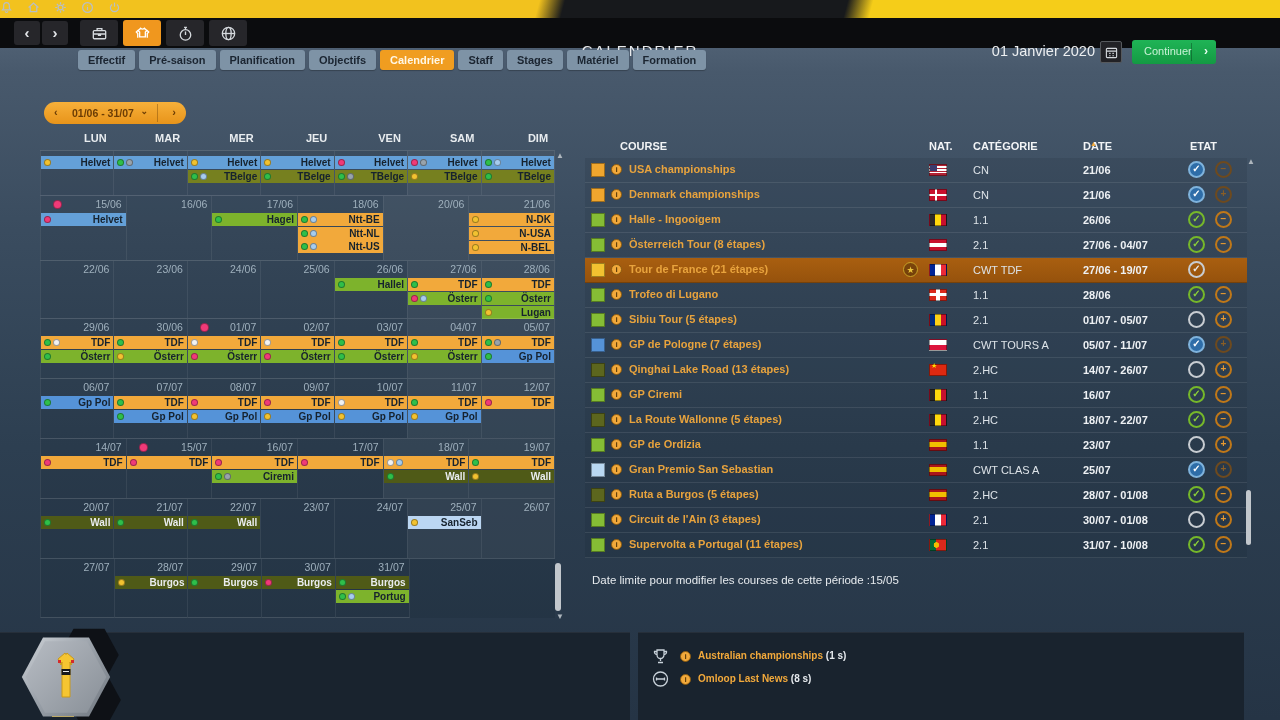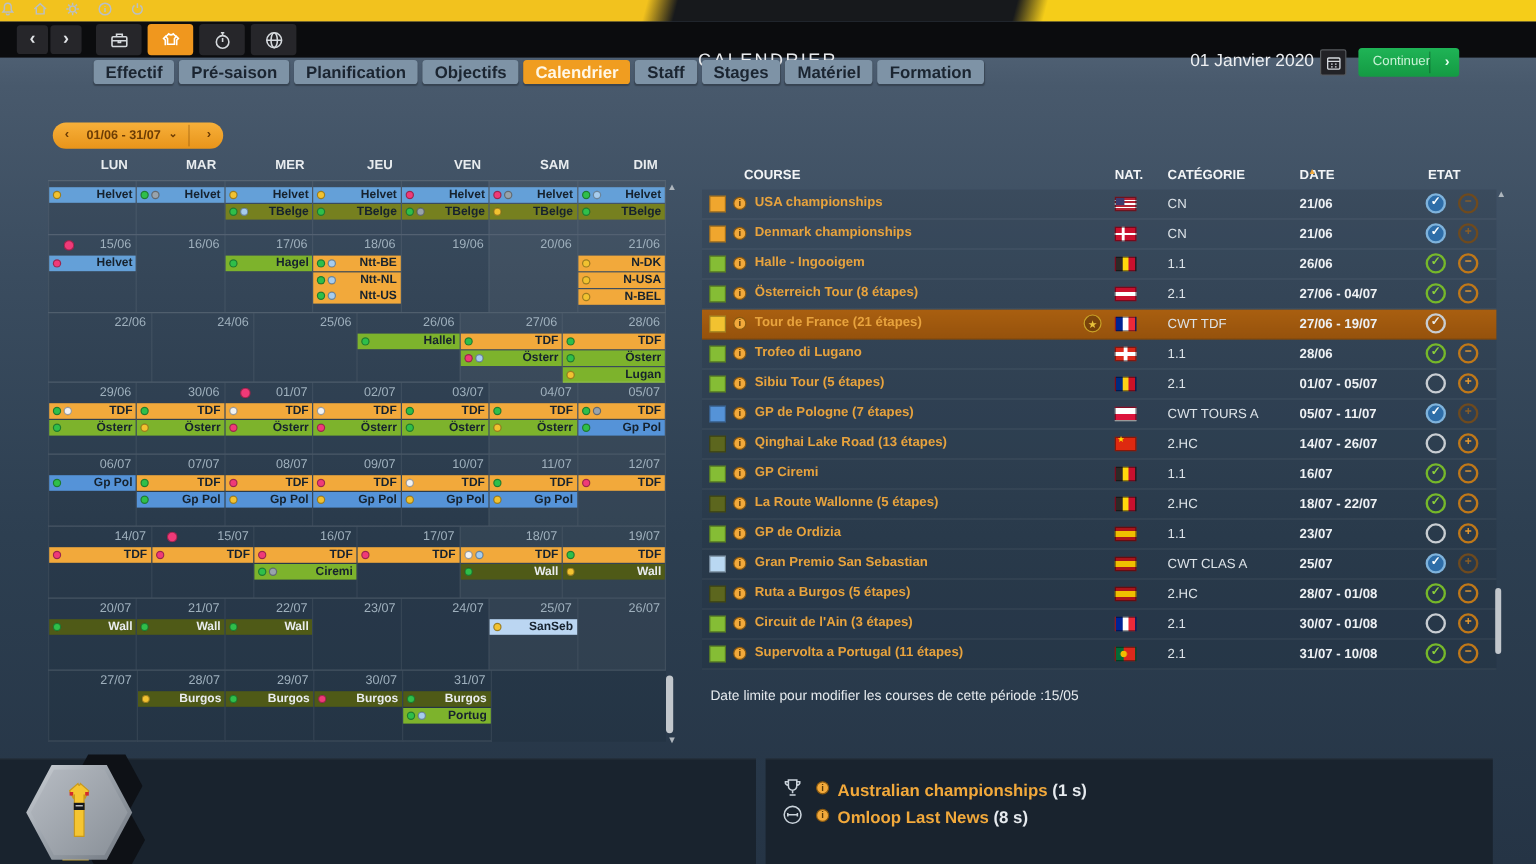--- a/index.html
+++ b/index.html
@@ -31,21 +31,21 @@
   #cal-icon-btn svg{width:13px;height:13px;stroke:#d5d9dd;fill:none;stroke-width:1.2;}
   #continue-btn{left:1132px;top:22px;width:84px;height:24px;border-radius:3px;
     background:linear-gradient(180deg,#1fb456,#149a43);}
   #continue-btn .lbl{position:absolute;left:12px;top:5px;font-size:11px;color:#c9f2d6;}
   #continue-btn .sep{position:absolute;right:24px;top:3px;width:1px;height:18px;background:rgba(0,0,0,.28);}
   #continue-btn .arr{position:absolute;right:8px;top:4px;color:#eafff2;font-size:12px;font-weight:bold;}
 
   
   #tab-bar{left:78px;top:50px;display:flex;gap:4px;}
   .tab{height:20px;line-height:20px;padding:0 10px;border-radius:3px;background:#7e93a6;
-    color:#1b2531;font-size:14px;font-weight:bold;box-shadow:0 1px 1px rgba(0,0,0,.25);}
+    color:#1b2531;font-size:11px;font-weight:bold;box-shadow:0 1px 1px rgba(0,0,0,.25);}
   .tab.active{background:#f09d20;color:#fff7e6;}
 
   
   #period-pill{left:44px;top:102px;width:142px;height:22px;border-radius:11px;
     background:linear-gradient(180deg,#f7b03a,#e8941a);}
   #period-pill span{position:absolute;color:#6b3c05;font-weight:bold;}
   #period-pill .pl{left:10px;top:4px;font-size:11px;}
   #period-pill .pt{left:28px;top:5px;font-size:10.5px;}
   #period-pill .pv{right:38px;top:4px;font-size:9px;}
   #period-pill .pd{right:28px;top:2px;width:1px;height:18px;background:rgba(122,74,8,.45);position:absolute;}
@@ -129,21 +129,21 @@
         linear-gradient(90deg,#046a38 0 40%,#da291c 40%);}
 
   
   .bpanel{background:#19232e;border-top:1px solid rgba(255,255,255,.06);}
   #bl-panel{left:0;top:632px;width:630px;height:88px;}
   #br-panel{left:638px;top:632px;width:606px;height:88px;}
   .hex{clip-path:polygon(25% 3%,75% 3%,98% 50%,75% 97%,25% 97%,2% 50%);}
   .newsrow{position:absolute;left:14px;height:20px;}
   .newsrow svg{position:absolute;left:0;top:0;width:17px;height:18px;stroke:#c9d2da;fill:none;stroke-width:1.3;}
   .newsrow .info-dot{left:28px;top:4px;}
-  .news-lbl{position:absolute;left:46px;top:3px;font-size:14px;font-weight:bold;color:#f2a93b;white-space:nowrap;}
+  .news-lbl{position:absolute;left:46px;top:3px;font-size:10px;font-weight:bold;color:#f2a93b;white-space:nowrap;}
   .news-cnt{color:#e6eaee;font-weight:bold;}
 </style>
 </head>
 <body>
 
 <div id="app">
 
   <div id="topstrip" class="abs">
     <div id="strip-icons" class="abs">
       <svg viewBox="0 0 16 16">
@@ -382,25 +382,20 @@
             <span class="blbl">Ntt-NL</span>
           </div>
           <div class="bar c-orange" style="top: 44px;">
             <span class="dots">
               <span class="dot" style="background: rgb(47, 191, 74);"></span>
               <span class="dot" style="background: rgb(166, 204, 238);"></span>
             </span>
             <span class="blbl">Ntt-US</span>
           </div>
         </div>
-        <div class="cell">
-          <div class="daterow">
-            <span class="datelbl">19/06</span>
-          </div>
-        </div>
         <div class="cell wknd">
           <div class="daterow">
             <span class="datelbl">20/06</span>
           </div>
         </div>
         <div class="cell wknd endcol">
           <div class="daterow">
             <span class="datelbl">21/06</span>
           </div>
           <div class="bar c-orange" style="top: 17px;">
@@ -420,20 +415,25 @@
               <span class="dot" style="background: rgb(242, 194, 48);"></span>
             </span>
             <span class="blbl">N-BEL</span>
           </div>
         </div>
       </div>
       <div class="week" style="height: 58px;">
         <div class="cell">
           <div class="daterow">
             <span class="datelbl">22/06</span>
+          </div>
+        </div>
+        <div class="cell">
+          <div class="daterow">
+            <span class="datelbl">23/06</span>
           </div>
         </div>
         <div class="cell">
           <div class="daterow">
             <span class="datelbl">24/06</span>
           </div>
         </div>
         <div class="cell">
           <div class="daterow">
             <span class="datelbl">25/06</span>

